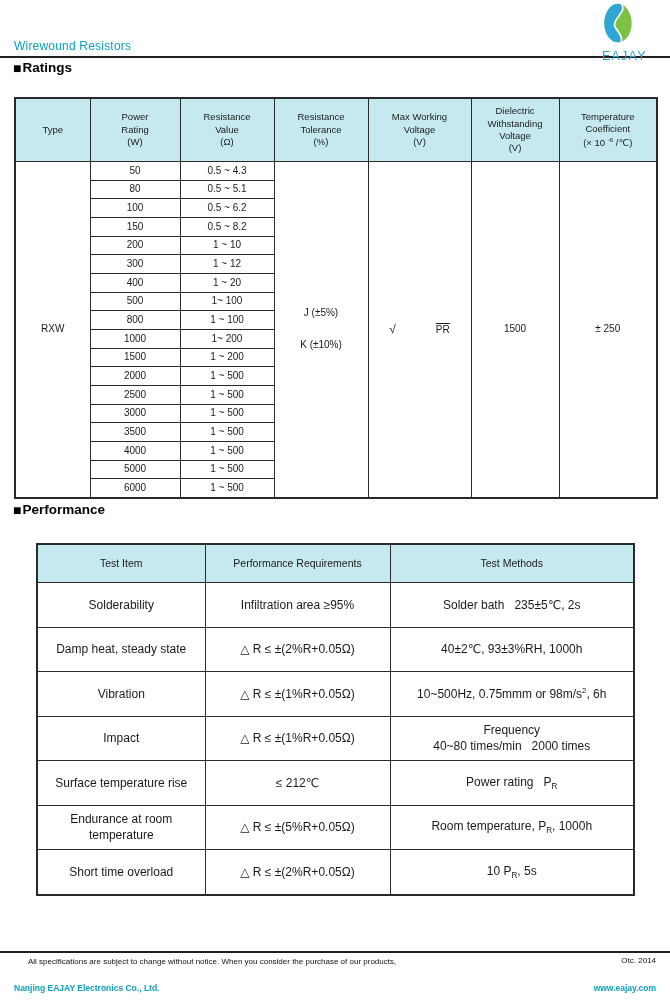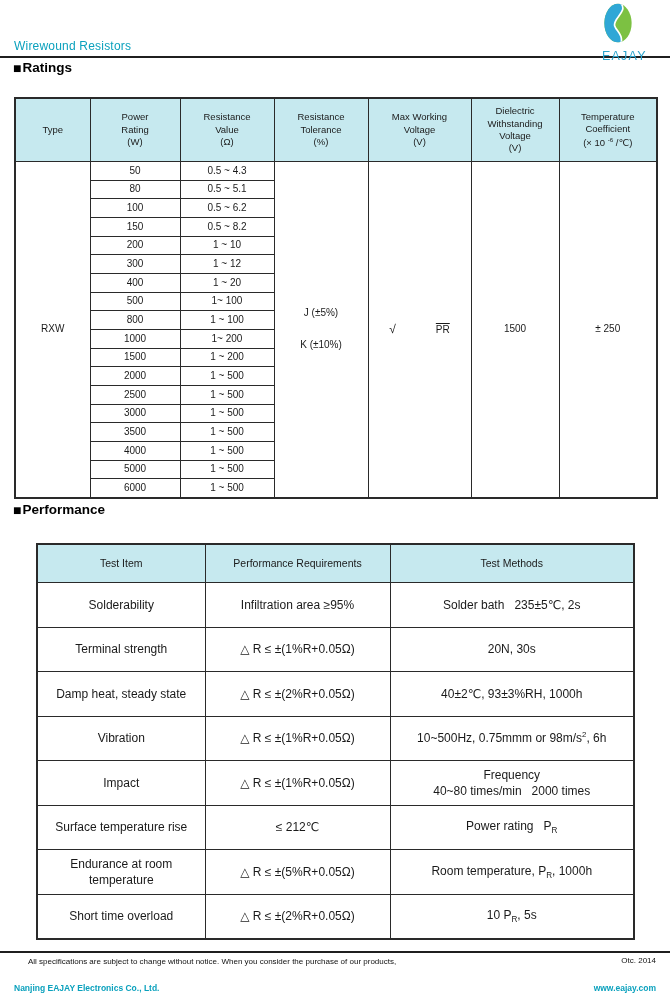--- a/index.html
+++ b/index.html
@@ -229,25 +229,20 @@
       <th>Test Methods</th>
     </tr>
   </thead>
   <tbody>
     <tr>
       <td>Solderability</td>
       <td>Infiltration area ≥95%</td>
       <td>Solder bath&nbsp;&nbsp;&nbsp;235±5℃, 2s</td>
     </tr>
     <tr>
-      <td>Terminal strength</td>
-      <td>△ R ≤ ±(1%R+0.05Ω)</td>
-      <td>20N, 30s</td>
-    </tr>
-    <tr>
       <td>Damp heat, steady state</td>
       <td>△ R ≤ ±(2%R+0.05Ω)</td>
       <td>40±2℃, 93±3%RH, 1000h</td>
     </tr>
     <tr>
       <td>Vibration</td>
       <td>△ R ≤ ±(1%R+0.05Ω)</td>
       <td><span>10~500Hz, 0.75mmm or 98m/s</span><sup>2</sup><span>, 6h</span></td>
     </tr>
     <tr>

